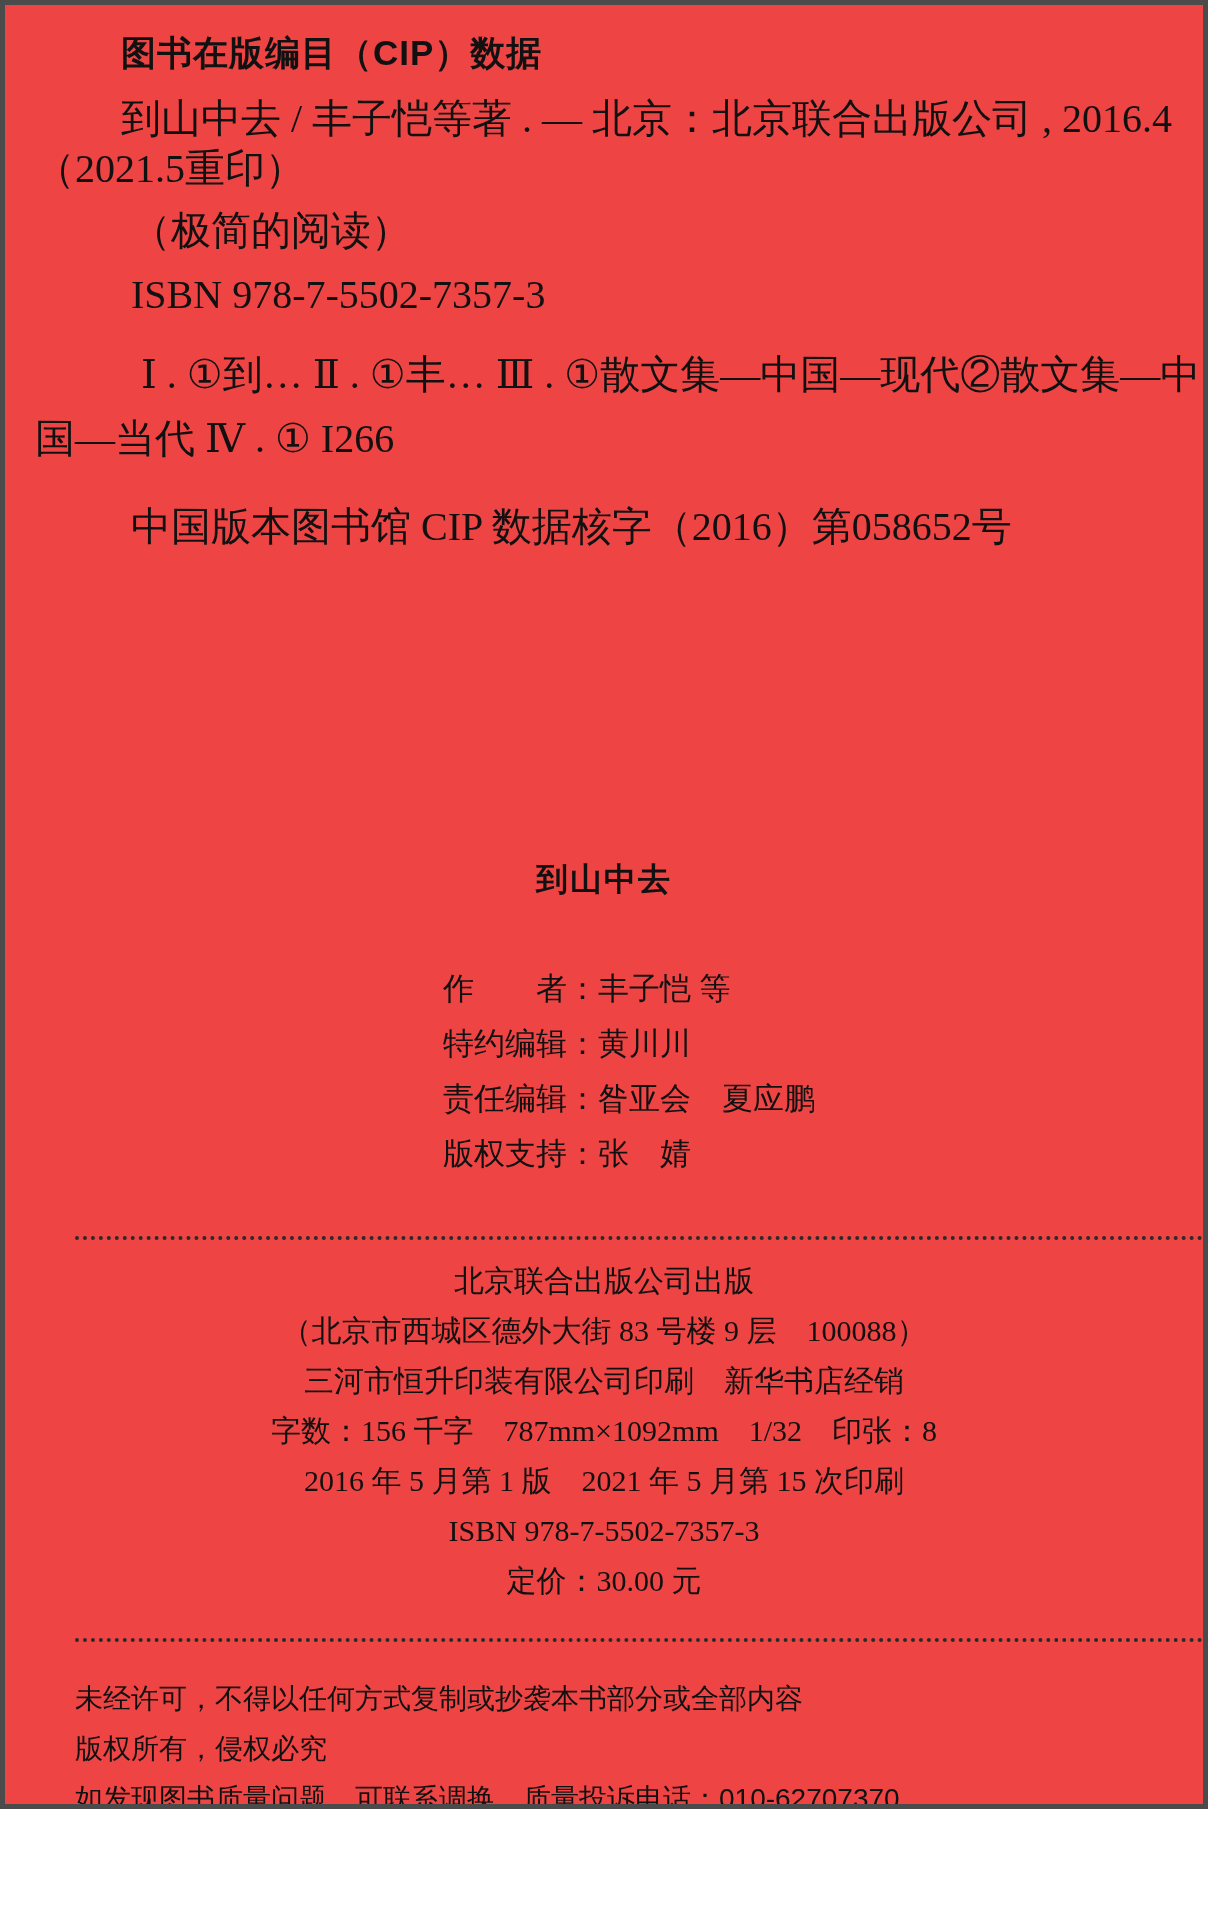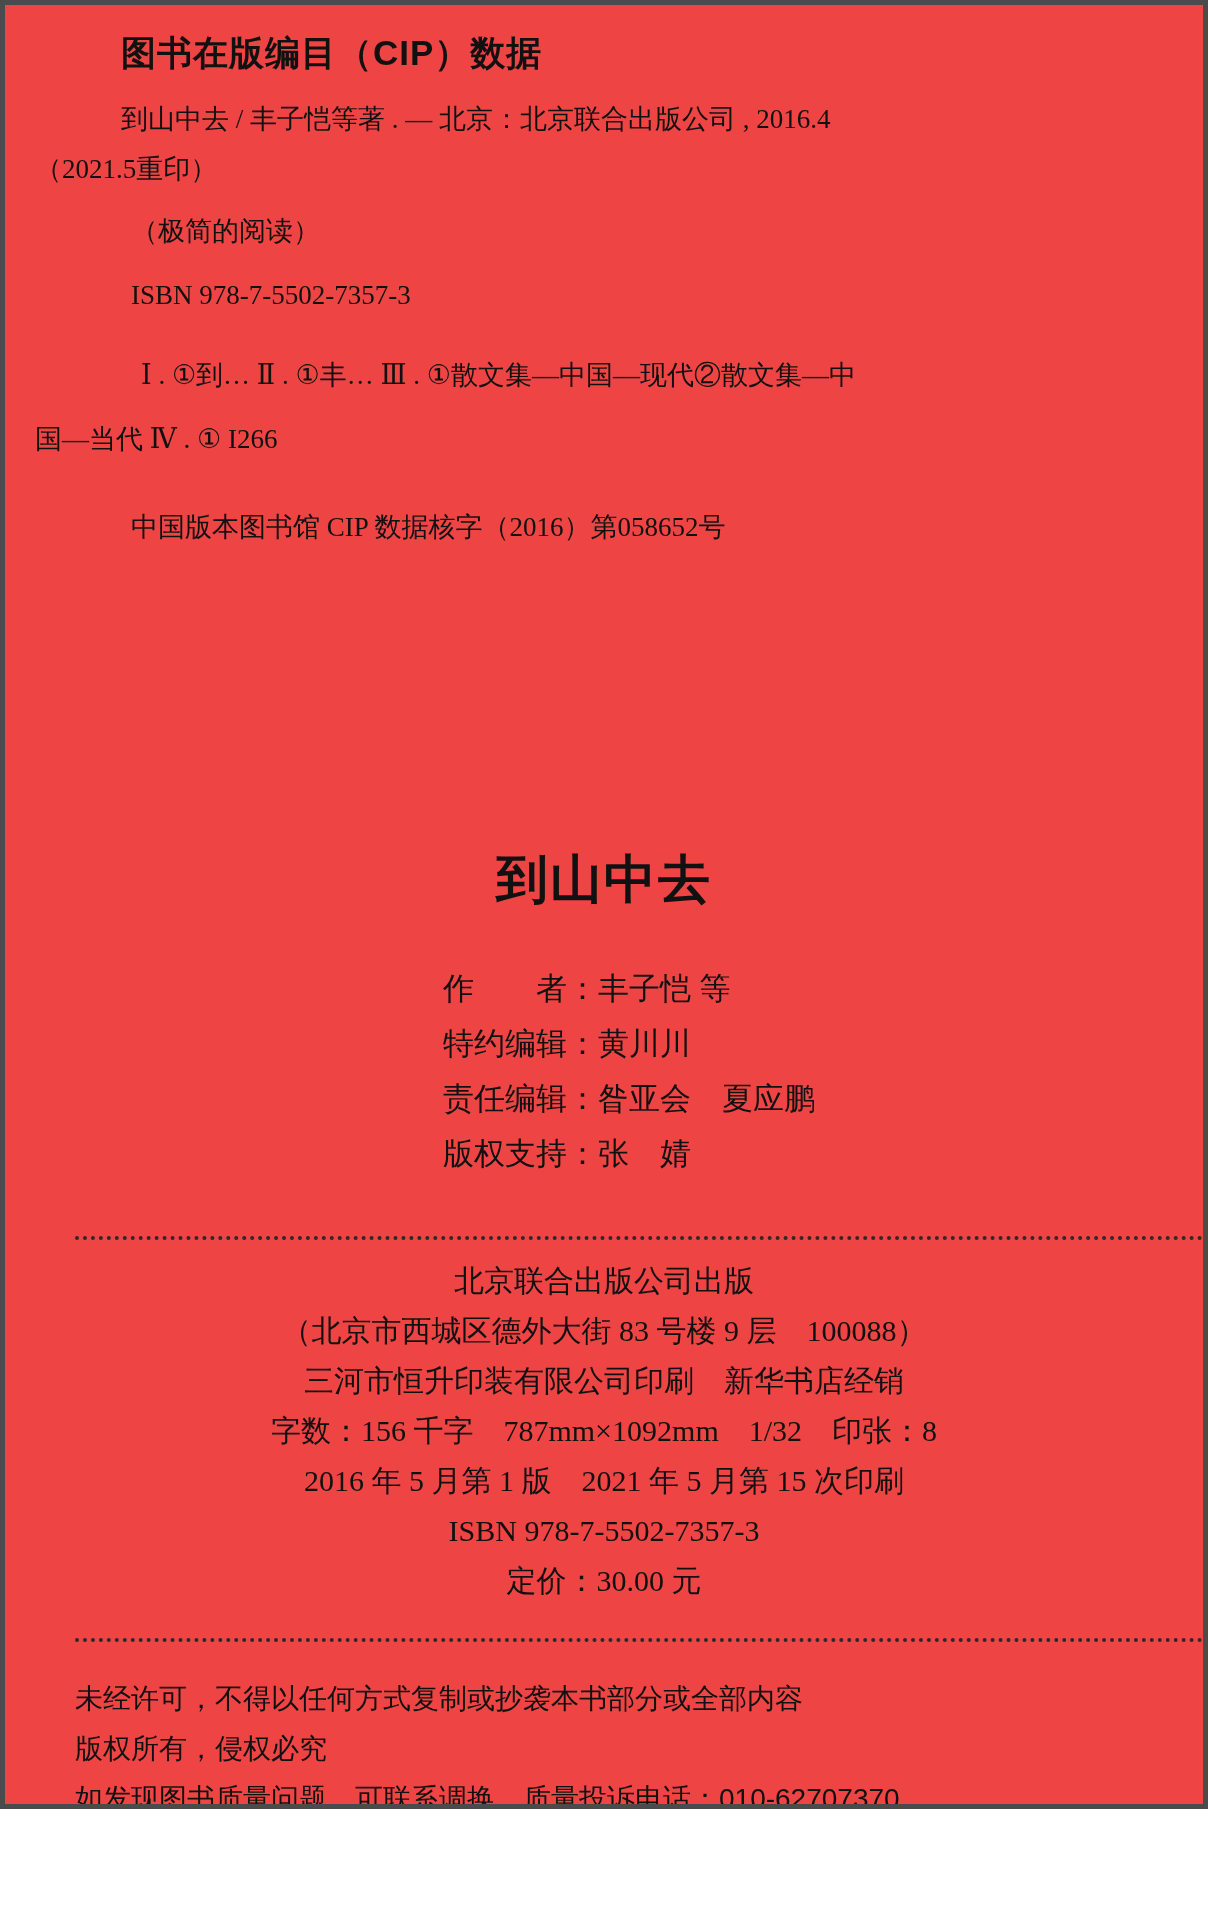--- a/index.html
+++ b/index.html
@@ -20,36 +20,36 @@
   }
   .cip-heading {
     margin: 26px 0 0 116px;
     font-family: "Liberation Sans", "DejaVu Sans", sans-serif;
     font-weight: bold;
     font-size: 35px;
     line-height: 44px;
     letter-spacing: 1px;
   }
   .cip-line {
-    font-size: 27px;
+    font-size: 40px;
     line-height: 40px;
   }
   .cip-record   { margin: 24px 0 0 116px; }
   .cip-reprint  { margin: 10px 0 0 30px; }
   .cip-series   { margin: 22px 0 0 126px; }
   .cip-isbn     { margin: 24px 0 0 126px; }
   .cip-class1   { margin: 40px 0 0 136px; }
   .cip-class2   { margin: 24px 0 0 30px; }
   .cip-recnum   { margin: 48px 0 0 126px; }
   .book-title {
     margin-top: 308px;
     text-align: center;
     font-family: "Liberation Sans", "DejaVu Sans", sans-serif;
     font-weight: bold;
-    font-size: 52px;
+    font-size: 32px;
     line-height: 48px;
     letter-spacing: 2px;
   }
   .staff-block {
     margin: 58px 0 0 438px;
     font-family: "Liberation Sans", "DejaVu Sans", sans-serif;
     font-size: 31px;
   }
   .staff-row {
     line-height: 55px;

